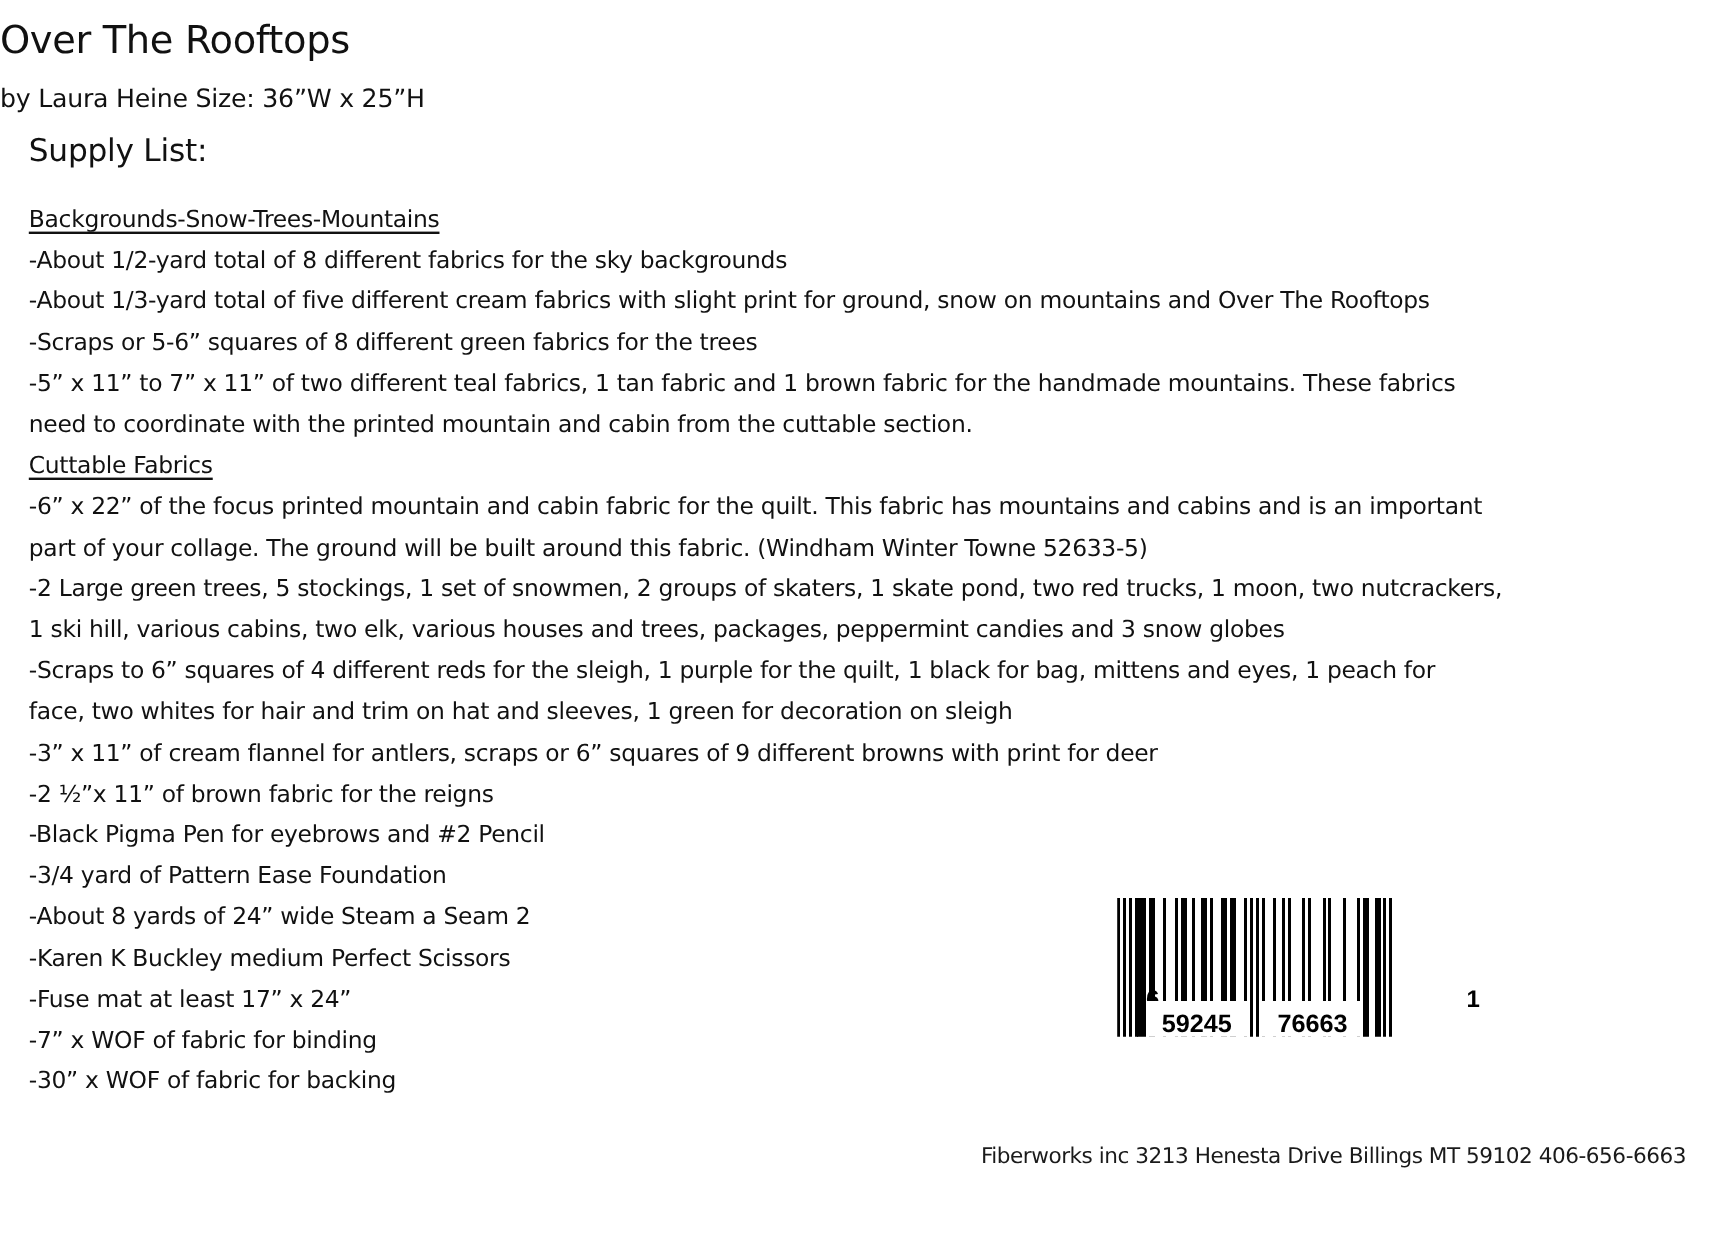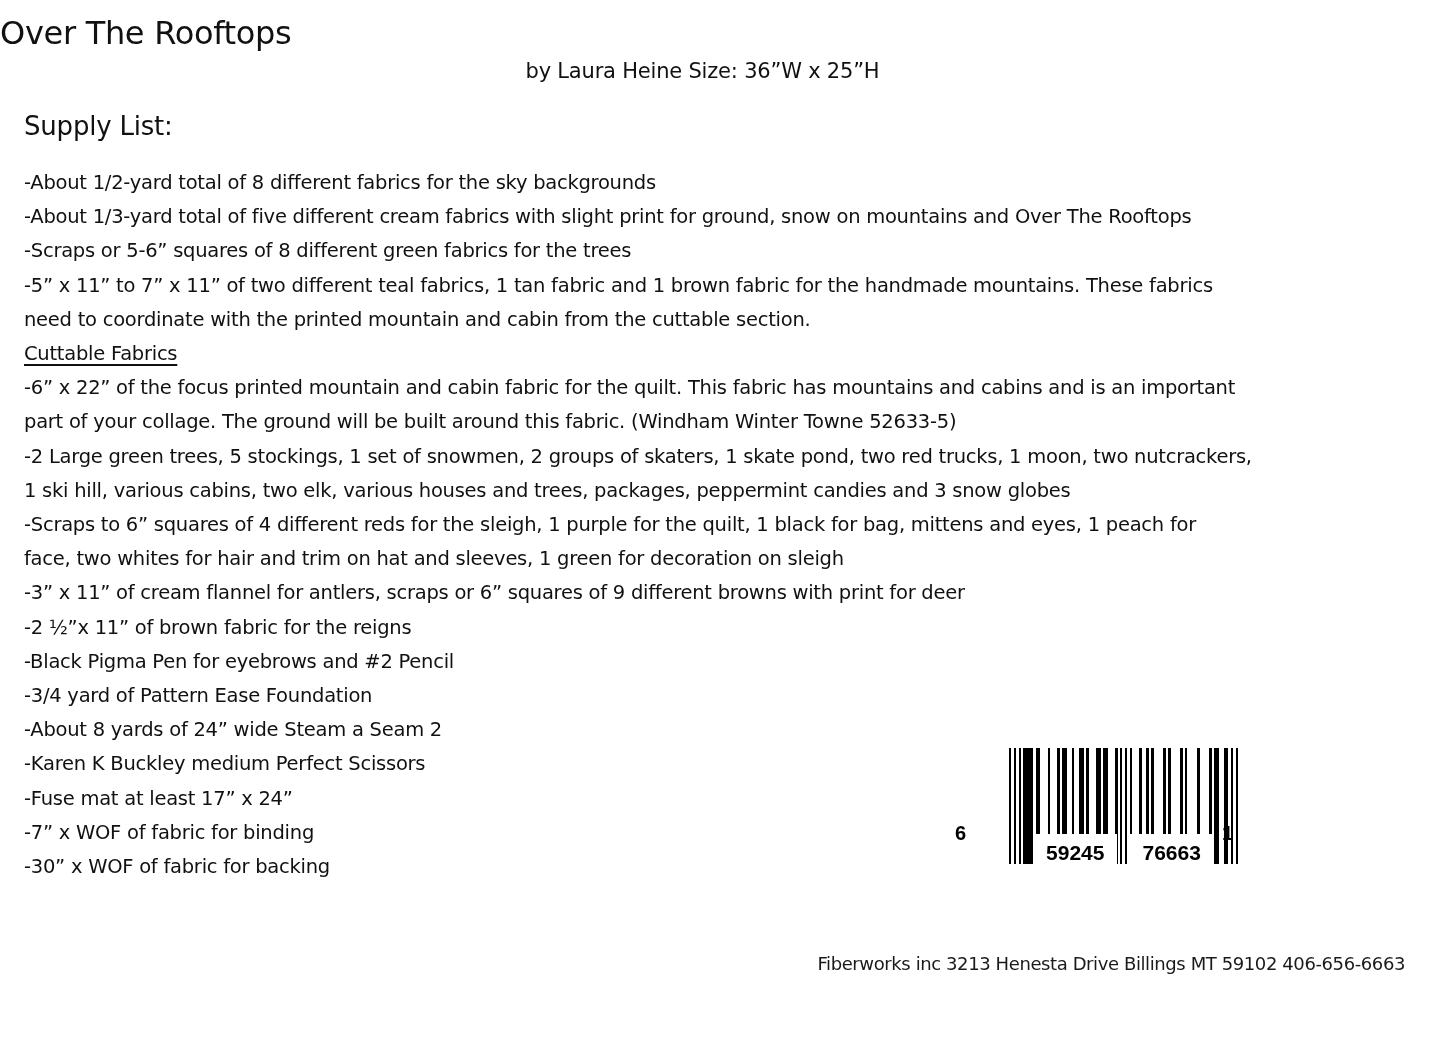--- a/index.html
+++ b/index.html
@@ -17,24 +17,23 @@
     top: 14px;
     left: 0;
     width: 1405px;
     text-align: left;
     font-size: 32px;
     font-weight: 500;
     letter-spacing: -0.3px;
   }
   .page-subtitle {
     position: absolute;
-    top: 59px;
+    top: 70px;
     left: 0;
     width: 1405px;
-    text-align: center;
     font-size: 21px;
     letter-spacing: -0.2px;
   }
   .supply-heading {
     position: absolute;
     top: 111px;
     left: 24px;
     font-size: 26px;
     letter-spacing: -0.2px;
     text-align: center;
@@ -50,21 +49,21 @@
     white-space: nowrap;
   }
   .section-heading span {
     text-decoration: underline;
     text-decoration-thickness: 1.5px;
     text-underline-offset: 4px;
   }
   .supply-line { }
   .barcode-wrap {
     position: absolute;
-    left: 1009px;
+    left: 931px;
     top: 748px;
     width: 211px;
     height: 116px;
   }
   .bc-side-digit {
     position: absolute;
     top: 822px;
     font-family: "Liberation Sans", sans-serif;
     font-size: 20px;
     font-weight: bold;
@@ -96,20 +95,21 @@
 </head>
 <body>
 
 <div class="page-title">Over The Rooftops</div>
 <div class="page-subtitle">by Laura Heine Size: 36”W x 25”H</div>
 <div class="supply-heading">Supply List:</div>
 
 <div class="content">
 
   <div class="section">
+    <div class="section-heading"><span>Backgrounds-Snow-Trees-Mountains</span></div>
     <div class="supply-line">-About 1/2-yard total of 8 different fabrics for the sky backgrounds</div>
     <div class="supply-line">-About 1/3-yard total of five different cream fabrics with slight print for ground, snow on mountains and Over The Rooftops</div>
     <div class="supply-line">-Scraps or 5-6” squares of 8 different green fabrics for the trees</div>
     <div class="supply-line">-5” x 11” to 7” x 11” of two different teal fabrics, 1 tan fabric and 1 brown fabric for the handmade mountains. These fabrics</div>
     <div class="supply-line">need to coordinate with the printed mountain and cabin from the cuttable section.</div>
   </div>
 
   <div class="section">
     <div class="section-heading"><span>Cuttable Fabrics</span></div>
     <div class="supply-line">-6” x 22” of the focus printed mountain and cabin fabric for the quilt. This fabric has mountains and cabins and is an important</div>

